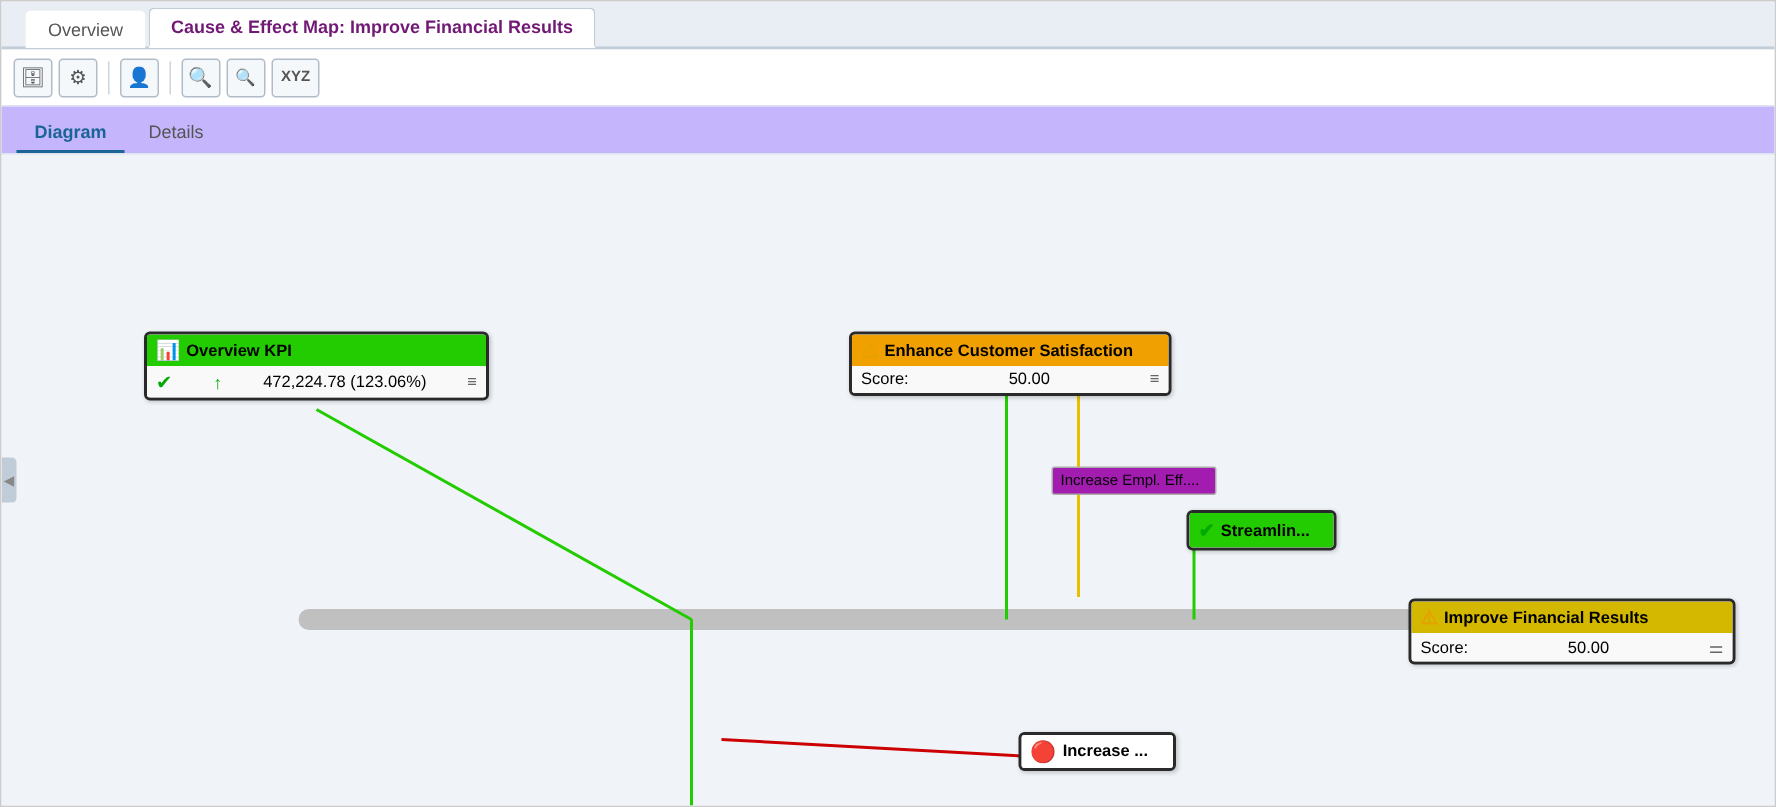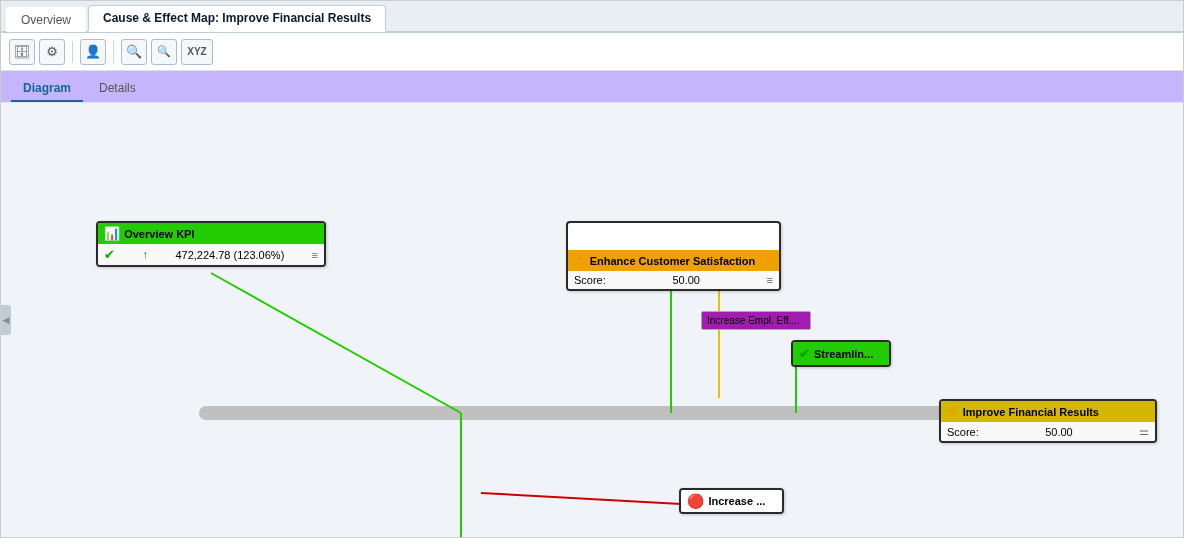--- a/index.html
+++ b/index.html
@@ -1,23 +1,23 @@
 <!DOCTYPE html>
 <html><head>
   <meta charset="utf-8">
   <style>
     * { box-sizing: border-box; margin: 0; padding: 0; }
     body { font-family: Arial, sans-serif; font-size: 12px; background: #f0f4f8; }
 
     .app-container { width: 1184px; height: 538px; display: flex; flex-direction: column; background: #fff; border: 1px solid #ccc; overflow: hidden; }
 
     
-    .tab-bar { display: flex; background: #e8eef4; border-bottom: 2px solid #c0ccd8; height: 32px; align-items: flex-end; padding-left: 5px; }
+    .tab-bar { display: flex; background: #e8eef4; border-bottom: 2px solid #c0ccd8; height: 32px; align-items: flex-end; padding-left: 16px; }
     .tab { padding: 5px 14px; font-size: 12px; cursor: pointer; border: 1px solid transparent; border-bottom: none; border-radius: 4px 4px 0 0; background: #d0dce8; color: #333; margin-right: 2px; position: relative; top: 1px; }
-    .tab.active { background: #fff; border-color: #c0ccd8; color: #0f172a; font-weight: bold; border-bottom: 2px solid #fff; z-index: 1; }
+    .tab.active { background: #fff; border-color: #c0ccd8; color: #701a75; font-weight: bold; border-bottom: 2px solid #fff; z-index: 1; }
     .tab:first-child { background: #fff; color: #555; }
 
     
     .toolbar { display: flex; align-items: center; gap: 4px; padding: 5px 8px; border-bottom: 1px solid #dde4ec; background: #fff; height: 38px; }
     .toolbar-btn { width: 26px; height: 26px; border: 1px solid #b0bcc8; border-radius: 3px; background: #f5f8fb; cursor: pointer; display: flex; align-items: center; justify-content: center; font-size: 13px; color: #555; }
     .toolbar-separator { width: 1px; height: 22px; background: #ccd4de; margin: 0 3px; }
 
     
     .sub-tab-bar { display: flex; padding: 0 10px; border-bottom: 1px solid #dde4ec; background: #c4b5fd; height: 32px; align-items: flex-end; }
     .sub-tab { padding: 5px 12px; font-size: 12px; cursor: pointer; border-bottom: 2px solid transparent; color: #555; margin-right: 4px; }
@@ -33,21 +33,21 @@
     .node-box { position: absolute; border: 2px solid #333; border-radius: 4px; background: #fff; font-size: 11px; overflow: hidden; box-shadow: 1px 1px 3px rgba(0,0,0,0.2); }
     .node-header { padding: 3px 6px; font-weight: bold; font-size: 11px; display: flex; align-items: center; gap: 4px; white-space: nowrap; }
     .node-body { padding: 3px 6px; display: flex; align-items: center; gap: 4px; background: #f9f9f9; justify-content: space-between; }
 
     
     .node-revenue { left: 95px; top: 118px; width: 230px; border-color: #2a2a2a; }
     .node-revenue .node-header { background: #22cc00; color: #000; }
 
     
     .node-enhance { left: 565px; top: 118px; width: 215px; border-color: #2a2a2a; }
-    .node-enhance .node-header { background: #f0a000; color: #000; margin-top: 27px; }
+    .node-enhance .node-header { background: #f0a000; color: #000; }
 
     
     .node-streamline-small { left: 790px; top: 237px; width: 100px; border-color: #2a2a2a; }
     .node-streamline-small .node-header { background: #22cc00; color: #000; padding: 4px 6px; }
 
     
     .node-improve { left: 938px; top: 296px; width: 218px; border-color: #2a2a2a; }
     .node-improve .node-header { background: #d4b800; color: #000; }
 
     

